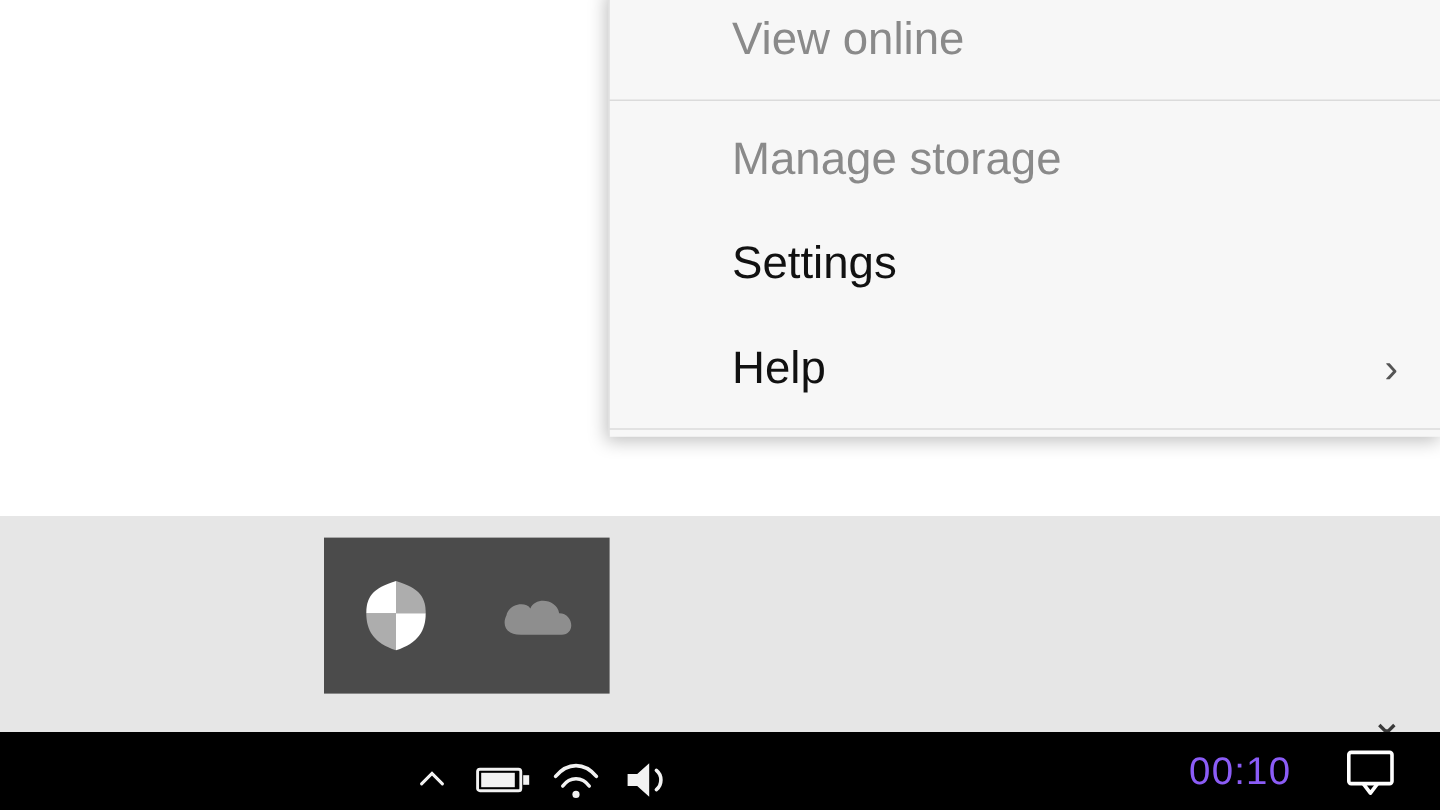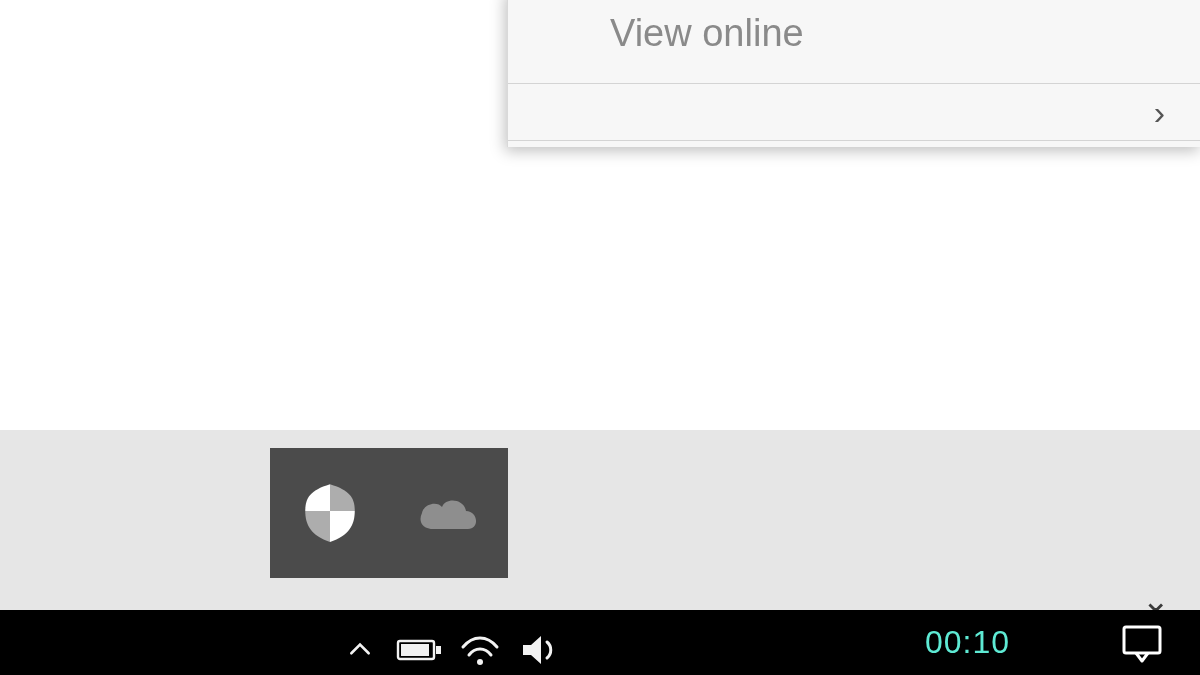--- a/index.html
+++ b/index.html
@@ -6,21 +6,21 @@
   .stage{position:relative;width:1200px;height:675px;}
 
   
   .grey-strip{position:absolute;left:0;top:430px;width:1200px;height:190px;background:#e6e6e6;}
 
   
 
   
   .taskbar{position:absolute;left:0;bottom:0;width:1200px;height:65px;background:#000;color:#fff;display:flex;align-items:center;}
   .taskbar .spacer{flex:1;}
-  .taskbar .clock{font-size:32px;color:#5eead4;margin-right:104px;letter-spacing:1px;line-height:65px;padding-top:0;}
+  .taskbar .clock{font-size:32px;color:#8b5cf6;margin-right:38px;letter-spacing:1px;line-height:65px;padding-top:0;}
   .taskbar .tray-icons{display:flex;align-items:flex-end;height:65px;padding-bottom:0;}
   .taskbar .tray-icons .ico{width:60px;height:50px;display:flex;align-items:center;justify-content:center;opacity:.95;margin-top:20px;}
   .taskbar .tray-icons{margin-left:330px;}
   .taskbar .action-center{width:56px;height:44px;display:flex;align-items:center;justify-content:center;margin-right:30px;}
 
   
   .tray-flyout{position:absolute;left:270px;top:448px;width:238px;height:130px;background:#4b4b4b;display:flex;align-items:center;}
   .tray-flyout .cell{width:119px;height:130px;display:flex;align-items:center;justify-content:center;}
 
   
@@ -57,21 +57,24 @@
     <div class="cell">
       <svg width="70" height="48" viewBox="0 0 70 48">
         <path d="M20 40 C8 40 4 32 8 24 C10 14 24 12 28 18 C32 8 50 10 52 22 C64 22 66 40 54 40 Z" fill="#8e8e8e"></path>
       </svg>
     </div>
   </div>
 
   <div class="context-menu">
     <div class="item disabled">View online</div>
     <div class="sep"></div>
+    <div class="item disabled">Manage storage</div>
+    <div class="item">Settings</div>
     <div class="item">
+      <span>Help</span>
       <span class="chev">›</span>
     </div>
     <div class="sep"></div>
   </div>
 
   <div class="collapse-chevron">⌄</div>
 
   <div class="taskbar">
     <div class="tray-icons">
       <div class="ico">

